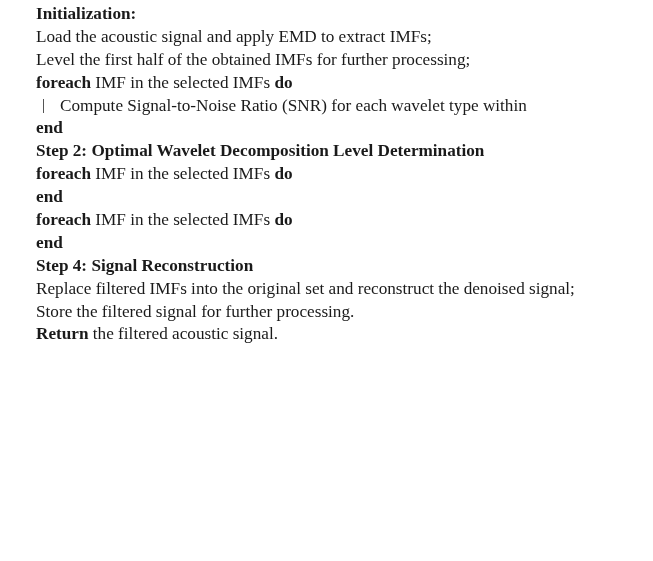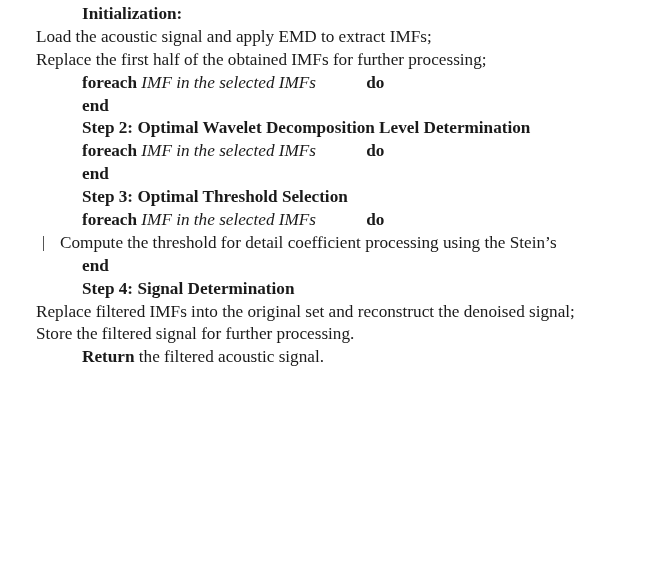--- a/index.html
+++ b/index.html
@@ -1,48 +1,47 @@
 <!DOCTYPE html>
 <html><head>
 <meta charset="utf-8">
 <style>
   html, body { margin:0; padding:0; background:#ffffff; }
   body { width:653px; height:561px; overflow:hidden; position:relative;
          font-family:"DejaVu Serif","Liberation Serif",serif; color:#1a1a1a; }
   .doc { position:absolute; left:36px; top:3px; width:610px;
          font-family:"Liberation Serif",serif; font-size:17.2px; }
   .ln { height:22.9px; line-height:22.9px; white-space:nowrap; }
-  .b { font-weight:bold;margin-left:46px; }
-  .i { font-style:italic; }
+  .b { font-weight:bold; }
+  .i { }
   .blk { position:relative; padding-left:24px; }
   .blk::before { content:""; position:absolute; left:7px; top:4px; bottom:4px;
                  width:1.2px; background:#555; }
   .cont { padding-left:9px; }
 </style>
 </head>
 <body>
 
 <div class="doc">
   <div class="ln b">Initialization:</div>
   <div class="ln">Load the acoustic signal and apply EMD to extract IMFs;</div>
-  <div class="ln">Replace the first half of the obtained IMFs for further processing;</div>
+  <div class="ln">Level the first half of the obtained IMFs for further processing;</div>
 
   <div class="ln"><span class="b">foreach</span> <span class="i">IMF in the selected IMFs</span> <span class="b">do</span></div>
   <div class="blk">
+    <div class="ln">Compute Signal-to-Noise Ratio (SNR) for each wavelet type within</div>
   </div>
   <div class="ln b">end</div>
 
   <div class="ln b">Step 2: Optimal Wavelet Decomposition Level Determination</div>
   <div class="ln"><span class="b">foreach</span> <span class="i">IMF in the selected IMFs</span> <span class="b">do</span></div>
   <div class="ln b">end</div>
 
-  <div class="ln b">Step 3: Optimal Threshold Selection</div>
   <div class="ln"><span class="b">foreach</span> <span class="i">IMF in the selected IMFs</span> <span class="b">do</span></div>
   <div class="blk">
-    <div class="ln">Compute the threshold for detail coefficient processing using the Stein’s</div>
   </div>
   <div class="ln b">end</div>
 
-  <div class="ln b">Step 4: Signal Determination</div>
+  <div class="ln b">Step 4: Signal Reconstruction</div>
   <div class="ln">Replace filtered IMFs into the original set and reconstruct the denoised signal;</div>
   <div class="ln">Store the filtered signal for further processing.</div>
   <div class="ln"><span class="b">Return</span><span> the filtered acoustic signal.</span></div>
 </div>
 
 </body></html>

